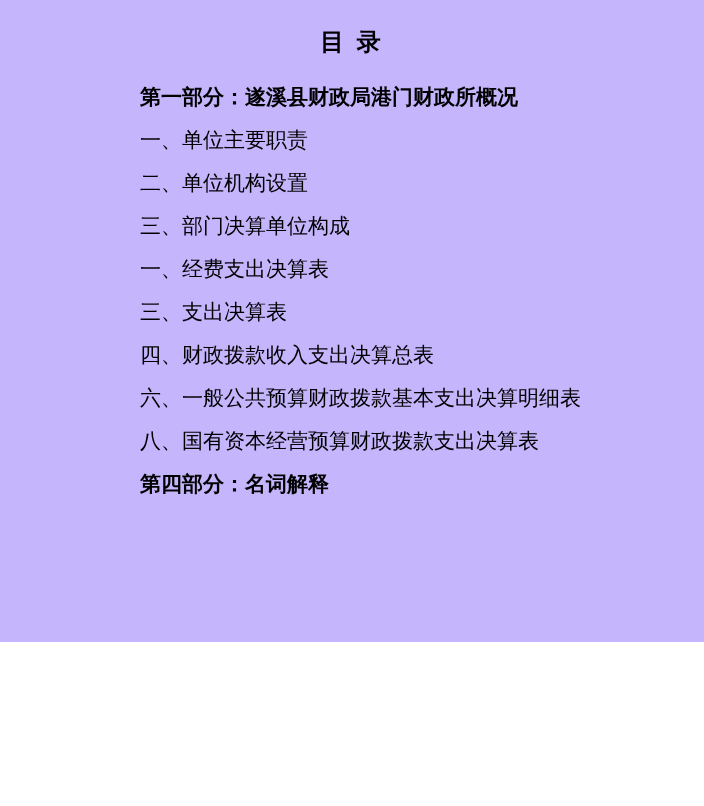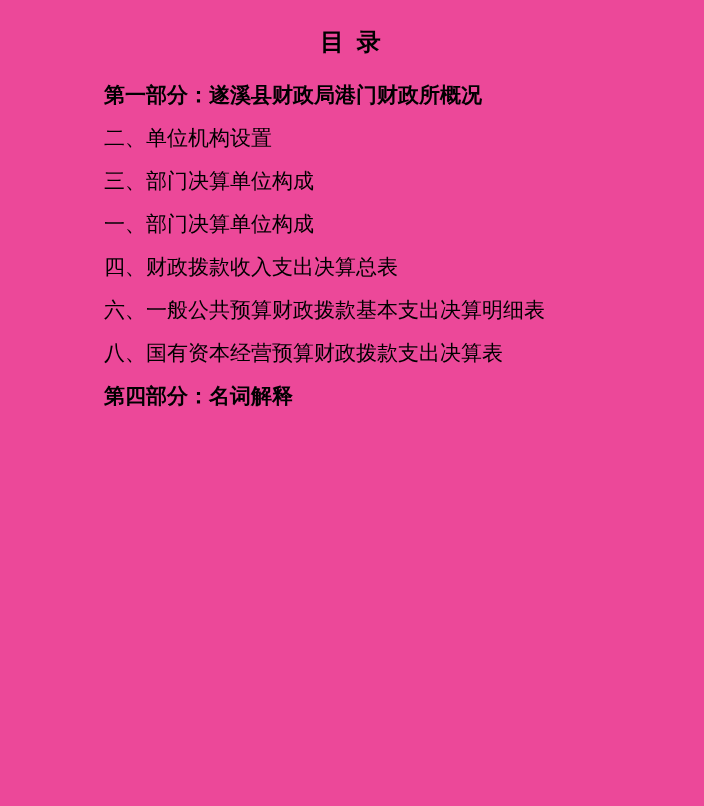--- a/index.html
+++ b/index.html
@@ -9,37 +9,36 @@
   }
   body {
     width: 704px;
     height: 806px;
     overflow: hidden;
     font-family: "Liberation Sans", sans-serif;
     color: #000000;
   }
   .page {
     width: 704px;
-    height: 806px;
-    background: #ec4899;
+    height: 642px;
+    background: #c4b5fd;
   }
   .doc-title {
     margin: 0;
     padding-top: 28px;
     text-align: center;
     font-size: 24px;
     line-height: 27px;
     font-weight: 700;
     letter-spacing: 3px;
   }
   .toc {
-    margin: 30px 84px 0 52px; 
+    margin: 30px 84px 0 88px; 
     font-size: 21px;
     line-height: 24px;
-    font-family: Liberation Mono, monospace;
   }
   .toc p {
     margin: 0 0 19px 0;
     text-indent: 52px; 
     word-break: break-all;
   }
   .toc p.part {
     font-weight: 700;
   }
 </style>
@@ -47,29 +46,31 @@
 <body>
 
 <div class="page">
 
   <h1 class="doc-title">目 录</h1>
 
   <div class="toc">
 
     <p class="part">第一部分：遂溪县财政局港门财政所概况</p>
 
+    <p class="item">一、单位主要职责</p>
 
     <p class="item">二、单位机构设置</p>
 
     <p class="item">三、部门决算单位构成</p>
 
 
-    <p class="item">一、部门决算单位构成</p>
+    <p class="item">一、经费支出决算表</p>
 
 
+    <p class="item">三、支出决算表</p>
 
     <p class="item">四、财政拨款收入支出决算总表</p>
 
 
     <p class="item">六、一般公共预算财政拨款基本支出决算明细表</p>
 
 
     <p class="item">八、国有资本经营预算财政拨款支出决算表</p>
 
 

